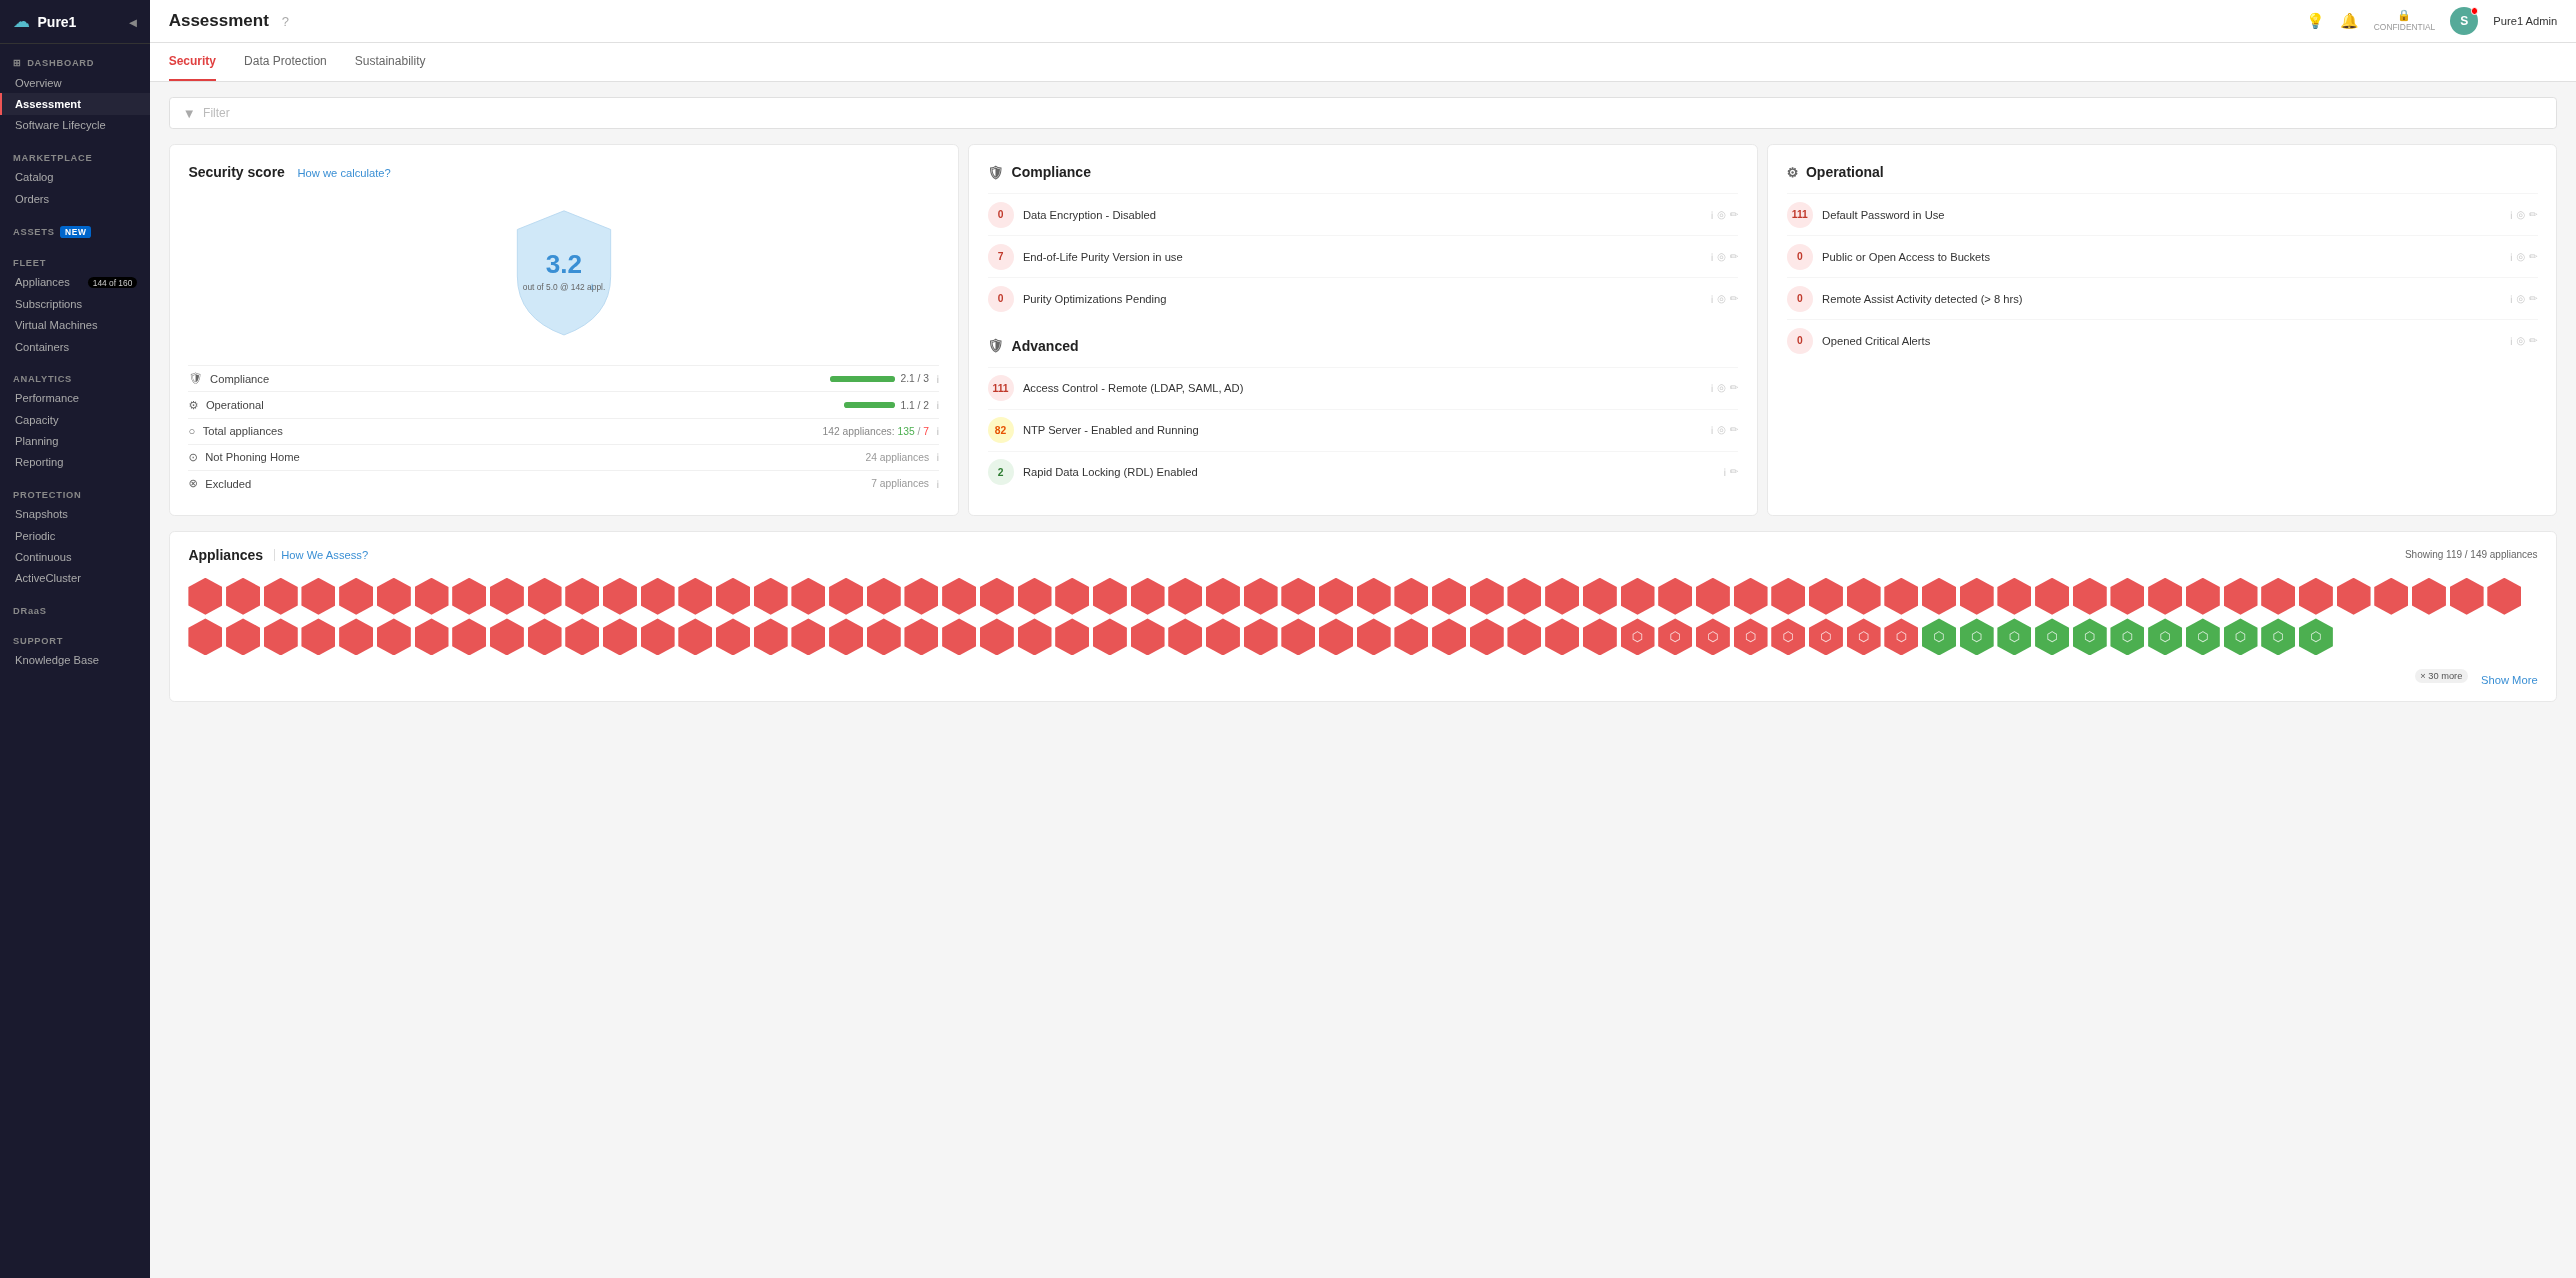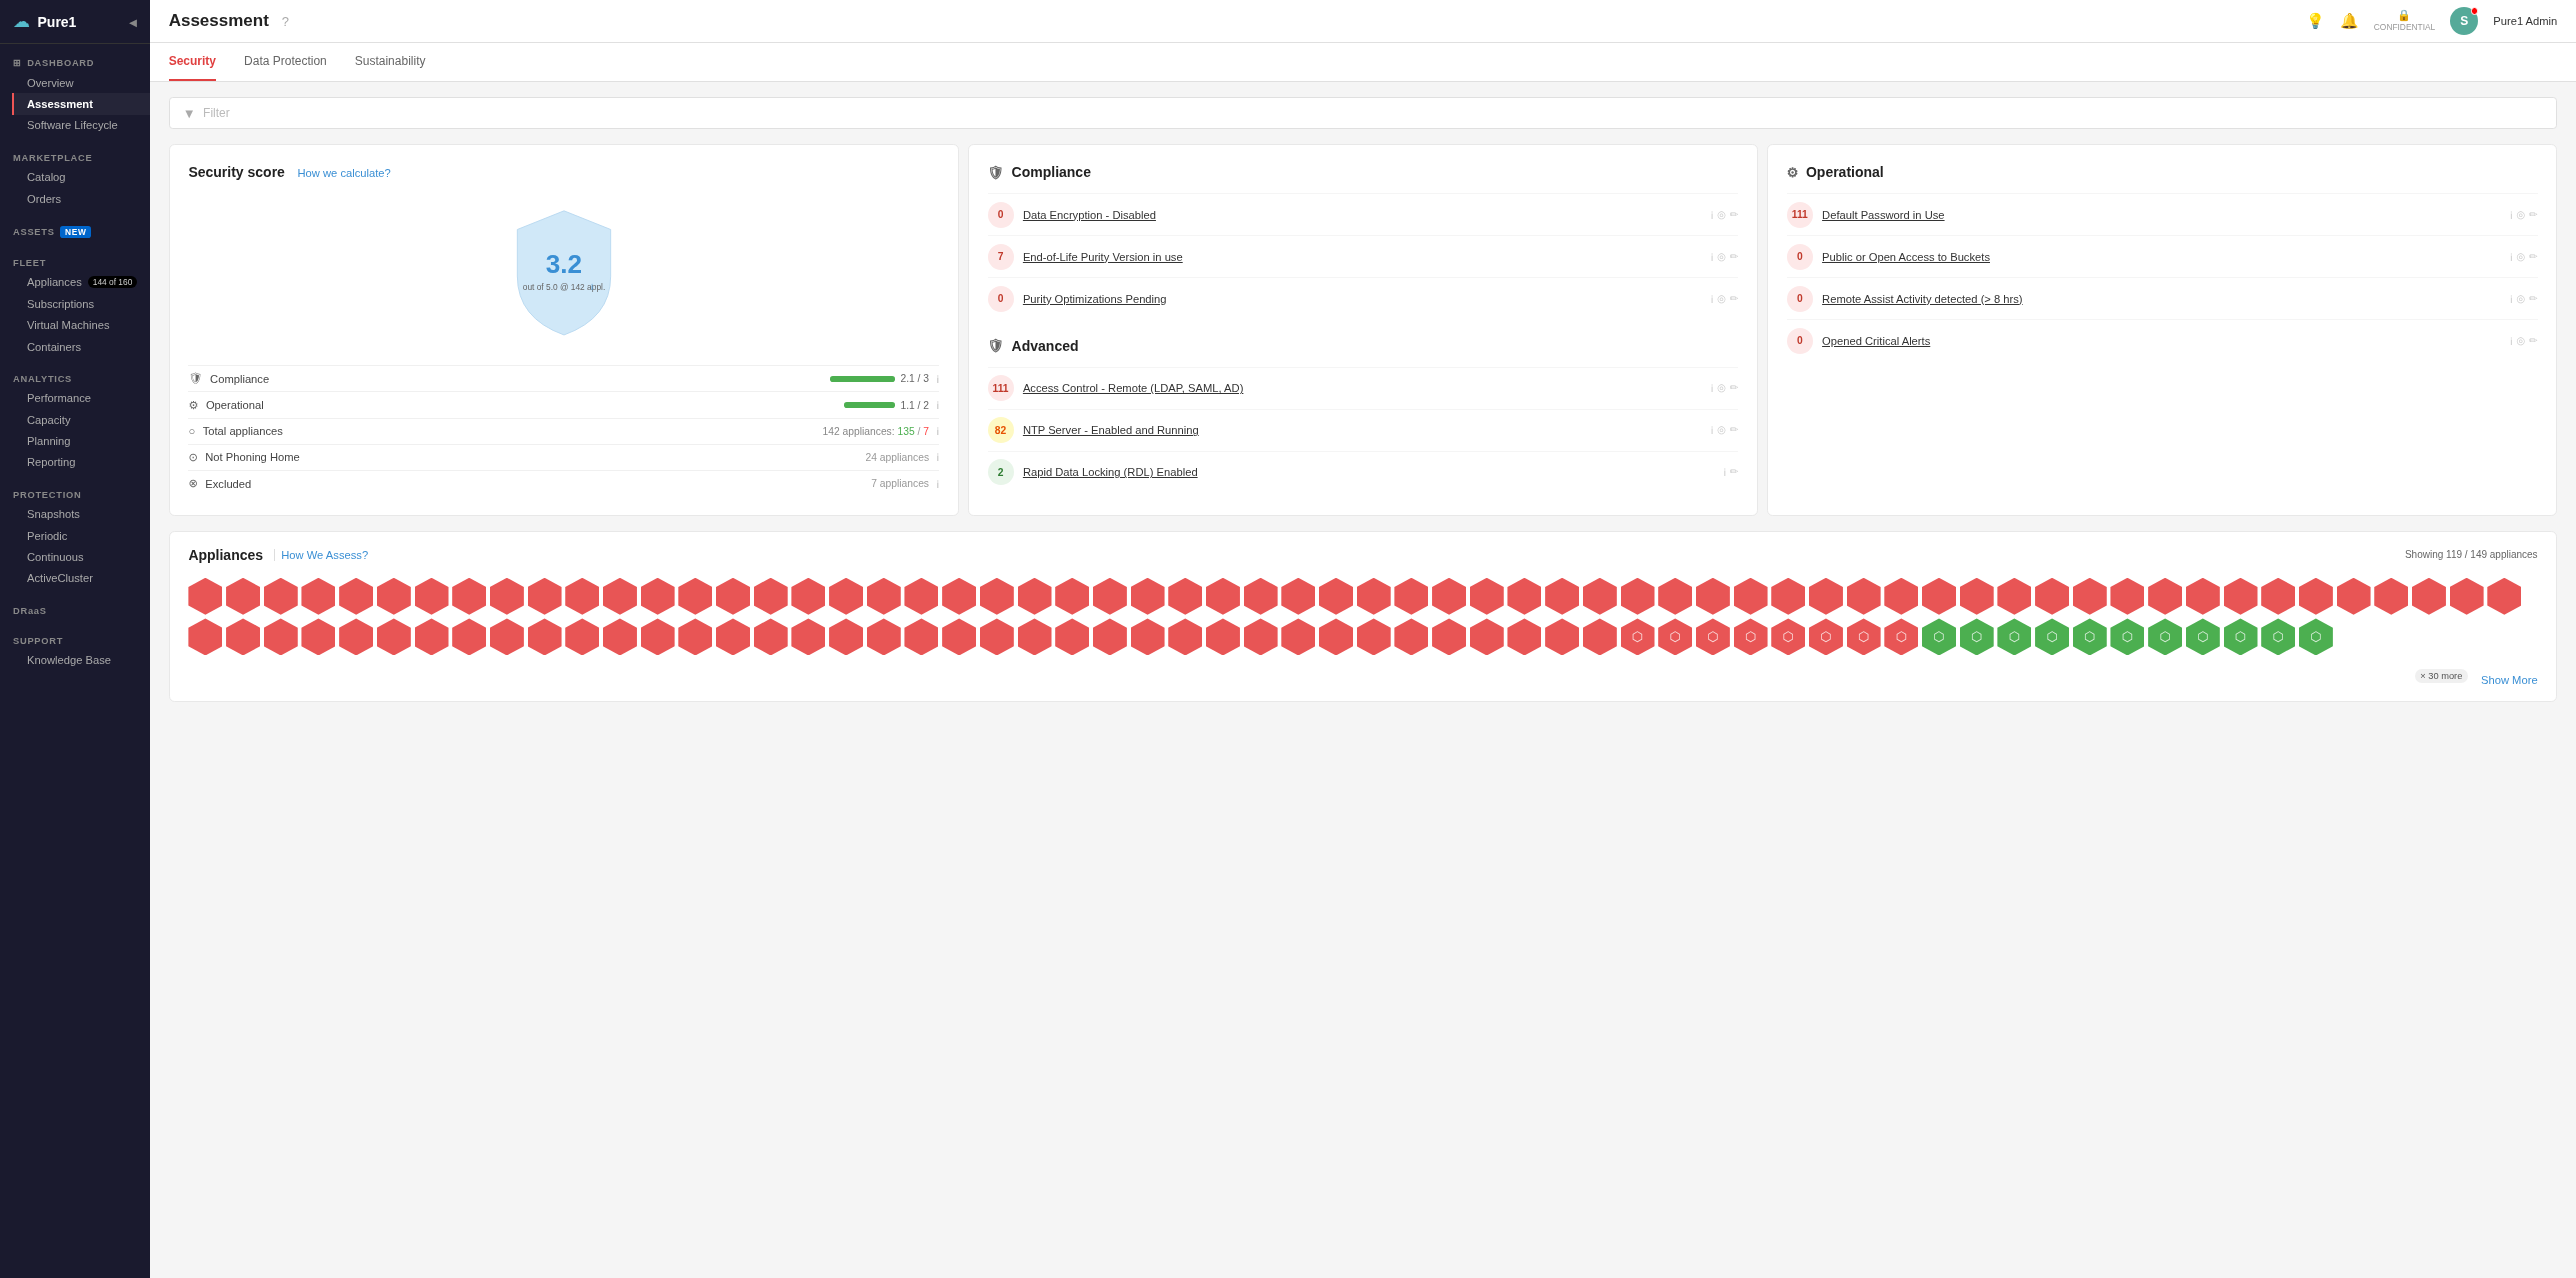--- a/index.html
+++ b/index.html
@@ -6,21 +6,21 @@
     body { font-family: -apple-system, BlinkMacSystemFont, 'Segoe UI', sans-serif; background: #f5f5f5; display: flex; height: 100vh; overflow: hidden; font-size: 12px; }
 
     
     .sidebar { width: 150px; min-width: 150px; background: #1a1a2e; color: #ccc; display: flex; flex-direction: column; overflow-y: auto; }
     .sidebar-logo { padding: 11.2px 13px; display: flex; align-items: center; gap: 7.5px; border-bottom: 0.9px solid #333; }
     .sidebar-logo-text { color: #fff; font-weight: 700; font-size: 14px; }
     .sidebar-toggle { margin-left: auto; color: #888; cursor: pointer; font-size: 10.3px; }
     .sidebar-section { padding: 9.3px 0 3.7px 0; }
     .sidebar-section-title { font-size: 9.3px; font-weight: 700; letter-spacing: 0.08em; color: #888; padding: 3.7px 13px 3.7px 13px; display: flex; align-items: center; gap: 5.6px; }
     .sidebar-section-title .new-badge { background: #0066cc; color: #fff; font-size: 8.4px; padding: 0.9px 4.7px; border-radius: 2.8px; font-weight: 700; }
-    .sidebar-item { padding: 4.7px 13px; cursor: pointer; color: #aaa; font-size: 11.2px; display: flex; align-items: flex-start; gap: 5.6px; border-left: 2.8px solid transparent; margin-left: 12px; }
+    .sidebar-item { padding: 4.7px 13px; cursor: pointer; color: #aaa; font-size: 11.2px; display: flex; align-items: flex-end; gap: 5.6px; border-left: 2.8px solid transparent; }
     .sidebar-item.active { color: #fff; border-left: 2.8px solid #e55; background: rgba(255,255,255,0.05); font-weight: 600; }
     .sidebar-item .badge { background: #000000; color: #ccc; font-size: 8.4px; padding: 0.9px 4.7px; border-radius: 9.3px; margin-left: auto; }
 
     
     .main { flex: 1; display: flex; flex-direction: column; overflow: hidden; }
 
     
     .topbar { background: #fff; border-bottom: 0.9px solid #e0e0e0; padding: 0 18.7px; height: 43px; display: flex; align-items: center; gap: 9.3px; }
     .topbar-title { font-size: 17px; font-weight: 600; color: #222; }
     .topbar-help { color: #aaa; font-size: 13px; margin-left: 3.7px; }
@@ -63,21 +63,21 @@
     .count-warn { color: #f44; }
 
     
     .card-title-row { display: flex; align-items: center; gap: 7.5px; margin-bottom: 13px; font-size: 14px; font-weight: 600; color: #222; }
     .card-item { display: flex; align-items: center; gap: 9.3px; padding: 7.5px 0; border-top: 0.9px solid #f5f5f5; }
     .card-item:first-of-type { border-top: none; }
     .badge-circle { min-width: 26px; height: 26px; border-radius: 50%; display: flex; align-items: center; justify-content: center; font-size: 10.3px; font-weight: 700; }
     .badge-red { background: #fde8e8; color: #c0392b; }
     .badge-green { background: #e8f5e9; color: #2e7d32; }
     .badge-orange { background: #fef9c3; color: #e65100; }
-    .card-item-label { font-size: 11.2px; color: #333; flex: 1; text-decoration: underline; }
+    .card-item-label { font-size: 11.2px; color: #333; flex: 1; }
     .card-item-icons { display: flex; gap: 3.7px; color: #ccc; font-size: 10.3px; }
 
     
     .appliances-section { background: #fff; border: 0.9px solid #e8e8e8; border-radius: 5.6px; padding: 15px 18.7px; }
     .appliances-header { display: flex; align-items: center; gap: 11.2px; margin-bottom: 11.2px; }
     .appliances-title { font-size: 14px; font-weight: 600; color: #222; }
     .appliances-link { color: #3a8fd4; font-size: 11.2px; cursor: pointer; border-left: 0.9px solid #ddd; padding-left: 6px; }
     .appliances-count { margin-left: auto; font-size: 10px; color: #666; }
 
     

